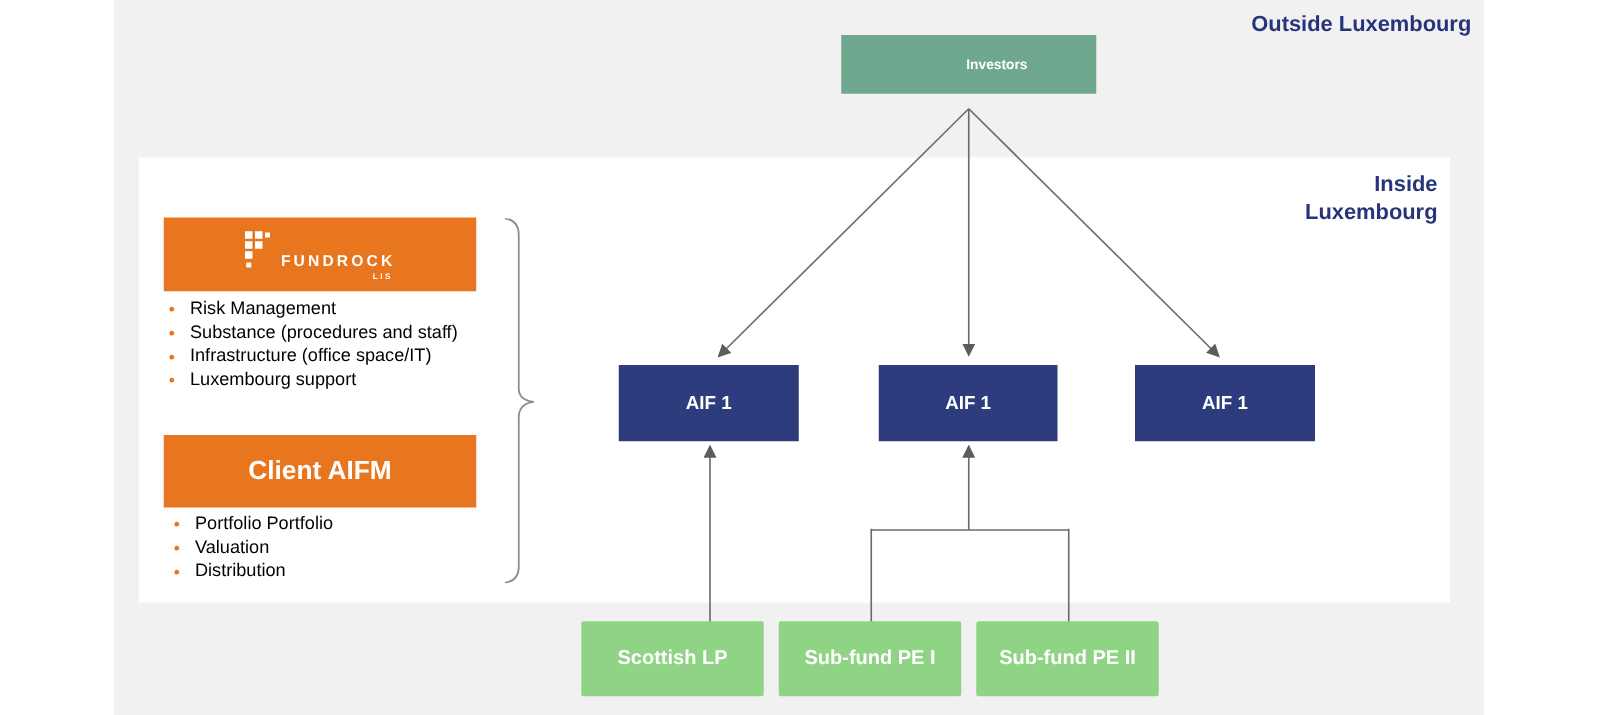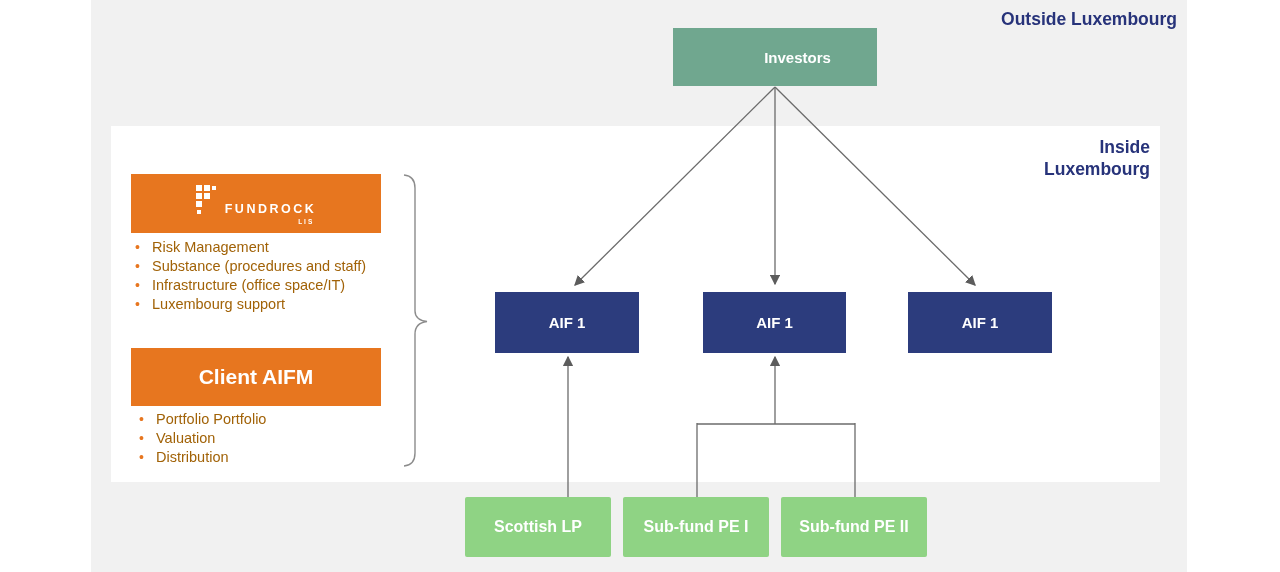--- a/index.html
+++ b/index.html
@@ -16,21 +16,21 @@
   .region-label {
     position:absolute; color:#27337a; font-weight:700; font-size:17.5px; line-height:22px;
   }
   .outside-label { top:8px; right:103px; }
   .inside-label { top:136px; right:130px; text-align:right; }
 
   .node {
     position:absolute; display:flex; align-items:center; justify-content:center;
     color:#ffffff; font-weight:700; text-align:center;
   }
-  .node-investors { left:673px; top:28px; width:204px; height:58px; background:#70a78f; font-size:15px;padding-left:45px; }
+  .node-investors { left:673px; top:28px; width:204px; height:47px; background:#70a78f; font-size:11px;padding-left:45px; }
   .node-aif { width:144px; height:61px; top:292px; background:#2c3c7d; font-size:15px; }
   .node-aif-left { left:495px; }
   .node-aif-mid { left:703px; width:143px; }
   .node-aif-right { left:908px; }
   .node-green { width:146px; height:60px; top:497px; background:#8fd384; font-size:16px; border-radius:2px; }
   .node-scottish { left:465px; }
   .node-pe1 { left:623px; }
   .node-pe2 { left:781px; }
 
   .node-fundrock { left:131px; top:174px; width:250px; height:59px; background:#e7761f; }
@@ -43,21 +43,21 @@
   .fr-dots .d2 { left:8px; top:0;  width:6px; height:6px; }
   .fr-dots .d3 { left:16px; top:1px; width:4px; height:4px; }
   .fr-dots .d4 { left:0;  top:8px; width:6px; height:6px; }
   .fr-dots .d5 { left:8px; top:8px; width:6px; height:6px; }
   .fr-dots .d6 { left:0;  top:16px; width:6px; height:6px; }
   .fr-dots .d7 { left:1px; top:25px; width:4px; height:4px; }
   .fr-wordmark { display:flex; flex-direction:column; align-items:flex-end; margin-top:19px; }
   .fr-name { font-size:12.5px; font-weight:700; letter-spacing:2.5px; color:#fff; }
   .fr-sub  { font-size:6.5px; font-weight:700; letter-spacing:2px; color:#fff; margin-top:2px; margin-right:2px; }
 
-  .svc-list { position:absolute; list-style:none; color:#a16207; font-size:14.5px; line-height:19px; }
+  .svc-list { position:absolute; list-style:none; color:#000000; font-size:14.5px; line-height:19px; }
   .svc-list-1 { left:131px; top:238px; width:280px; }
   .svc-list-2 { left:135px; top:410px; width:280px; }
   .svc-list li { padding-left:21px; position:relative; }
   .svc-list li::before {
     content:"•"; position:absolute; left:4px; top:0; color:#e7761f; font-size:14px;
   }
 
   .connector-layer { position:absolute; left:0; top:0; width:1280px; height:572px; pointer-events:none; }
 </style>
 </head>

